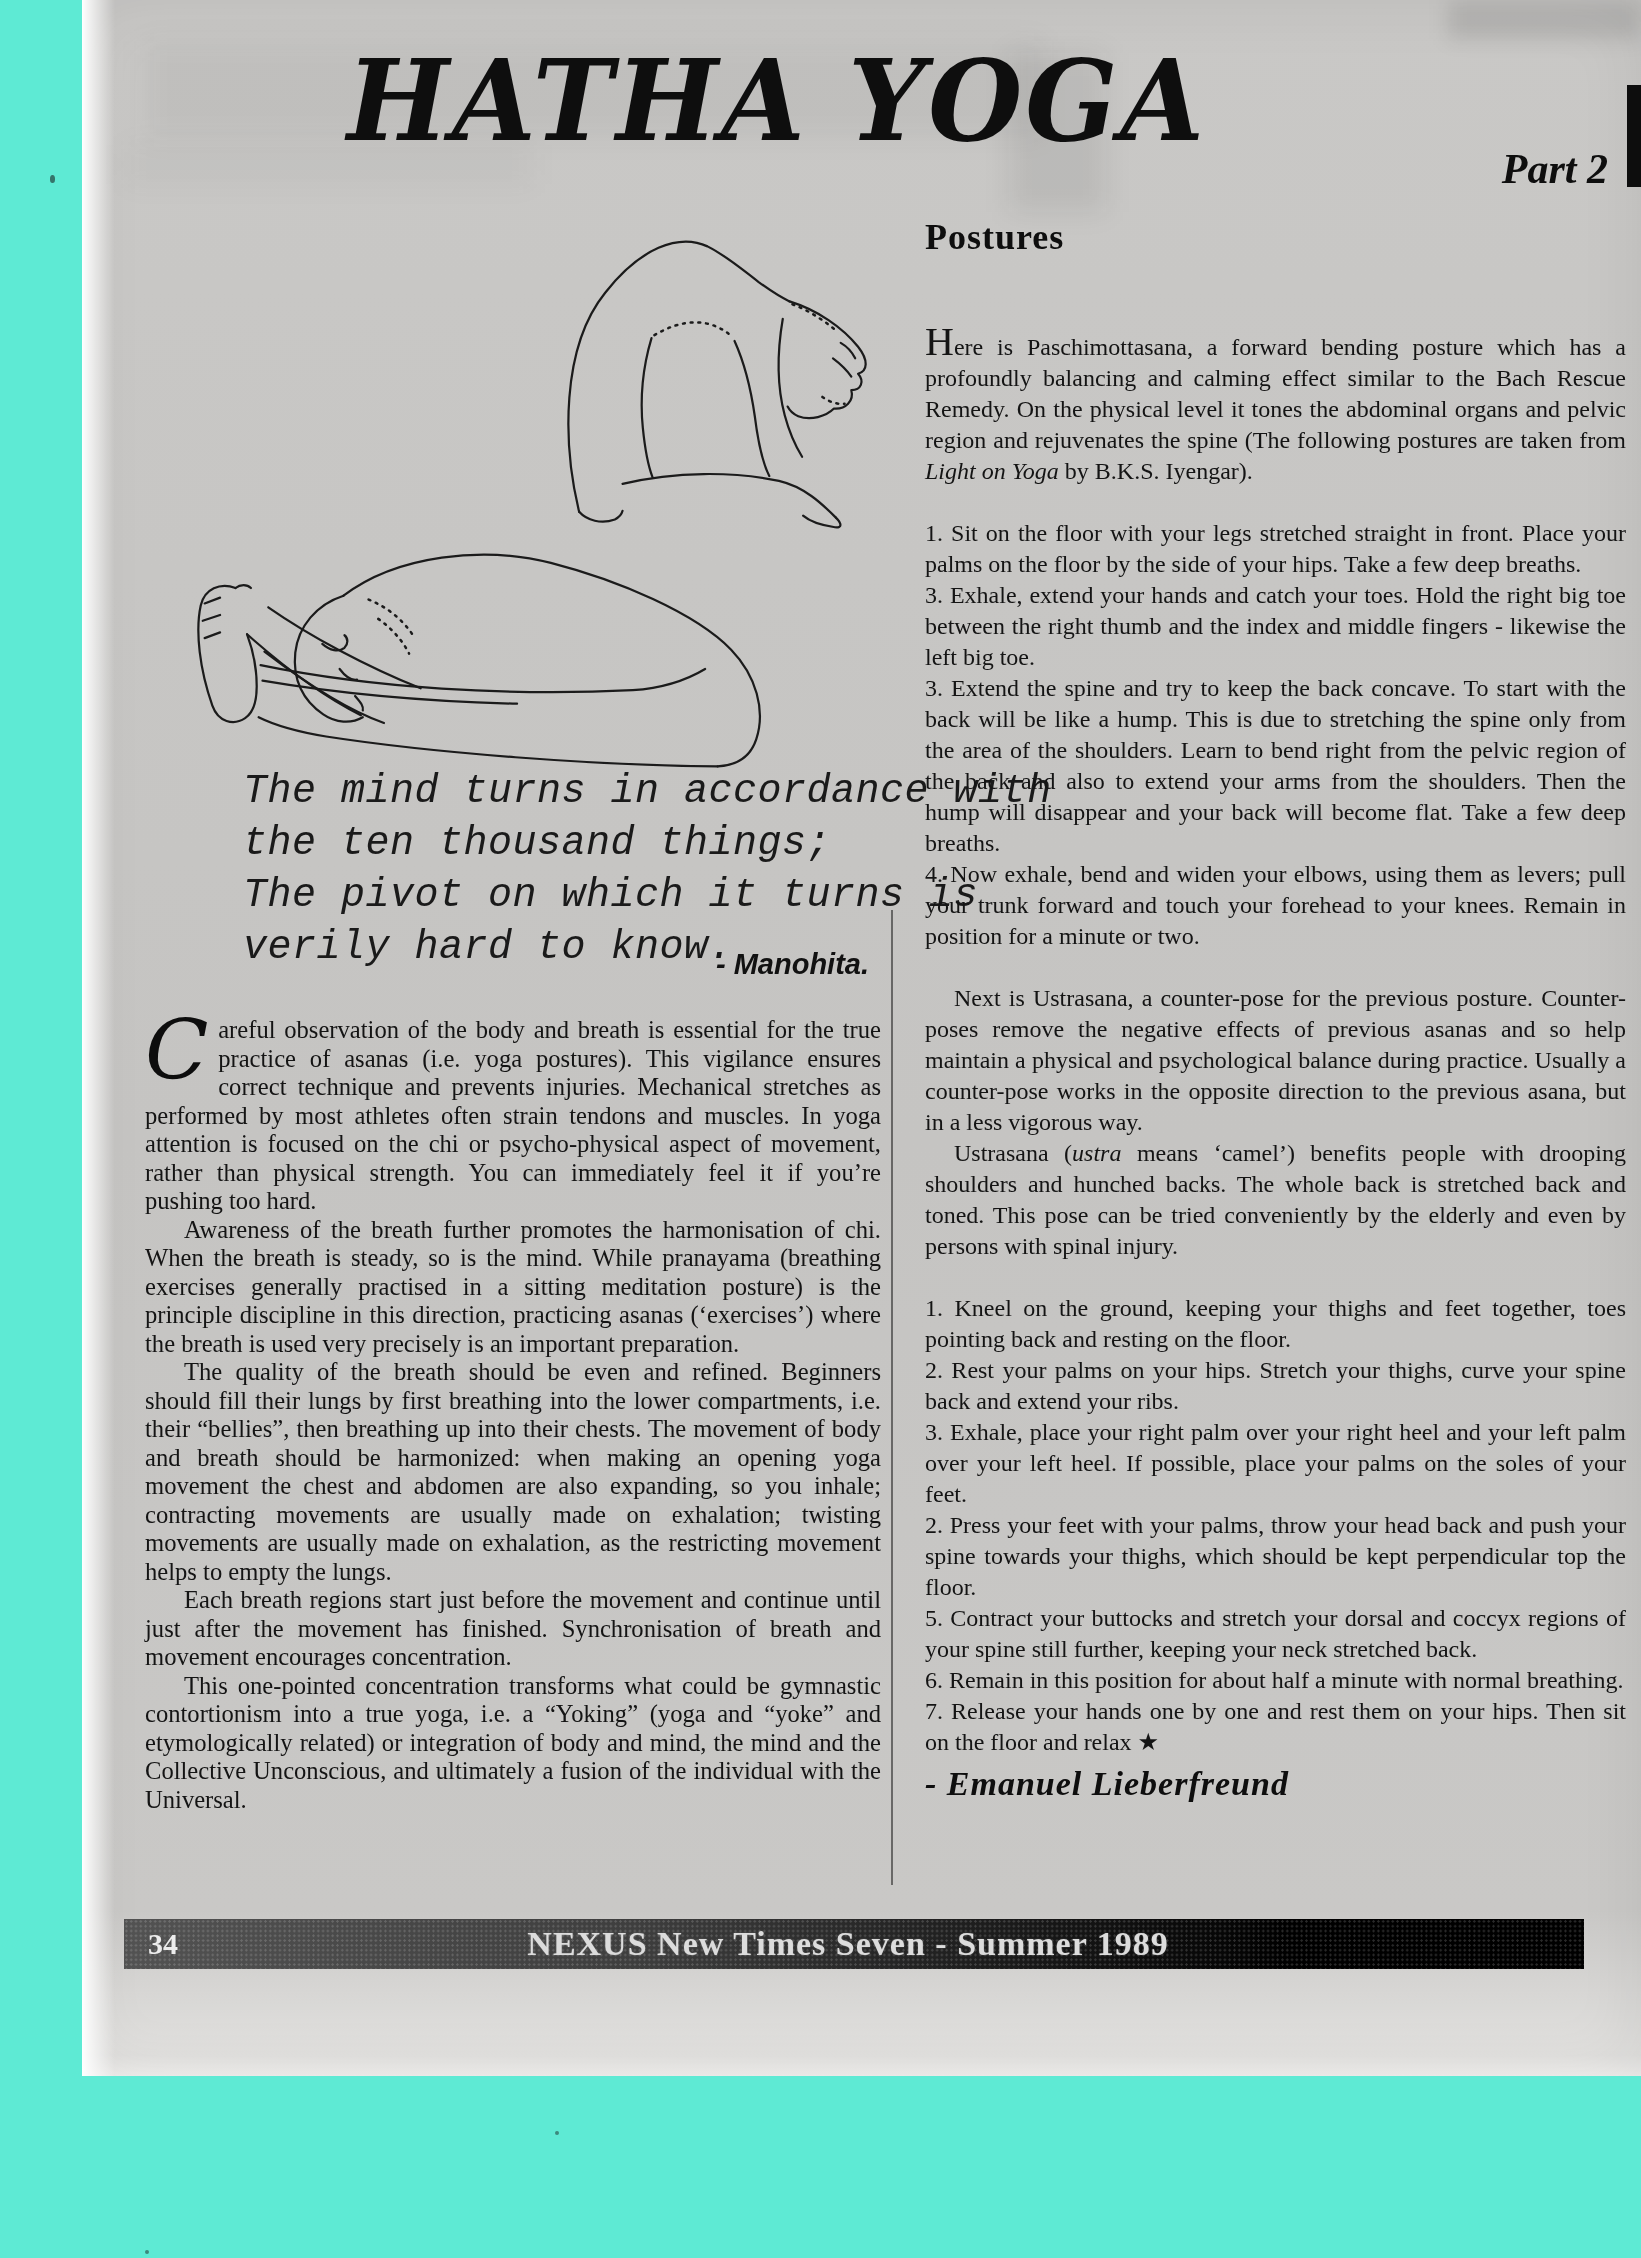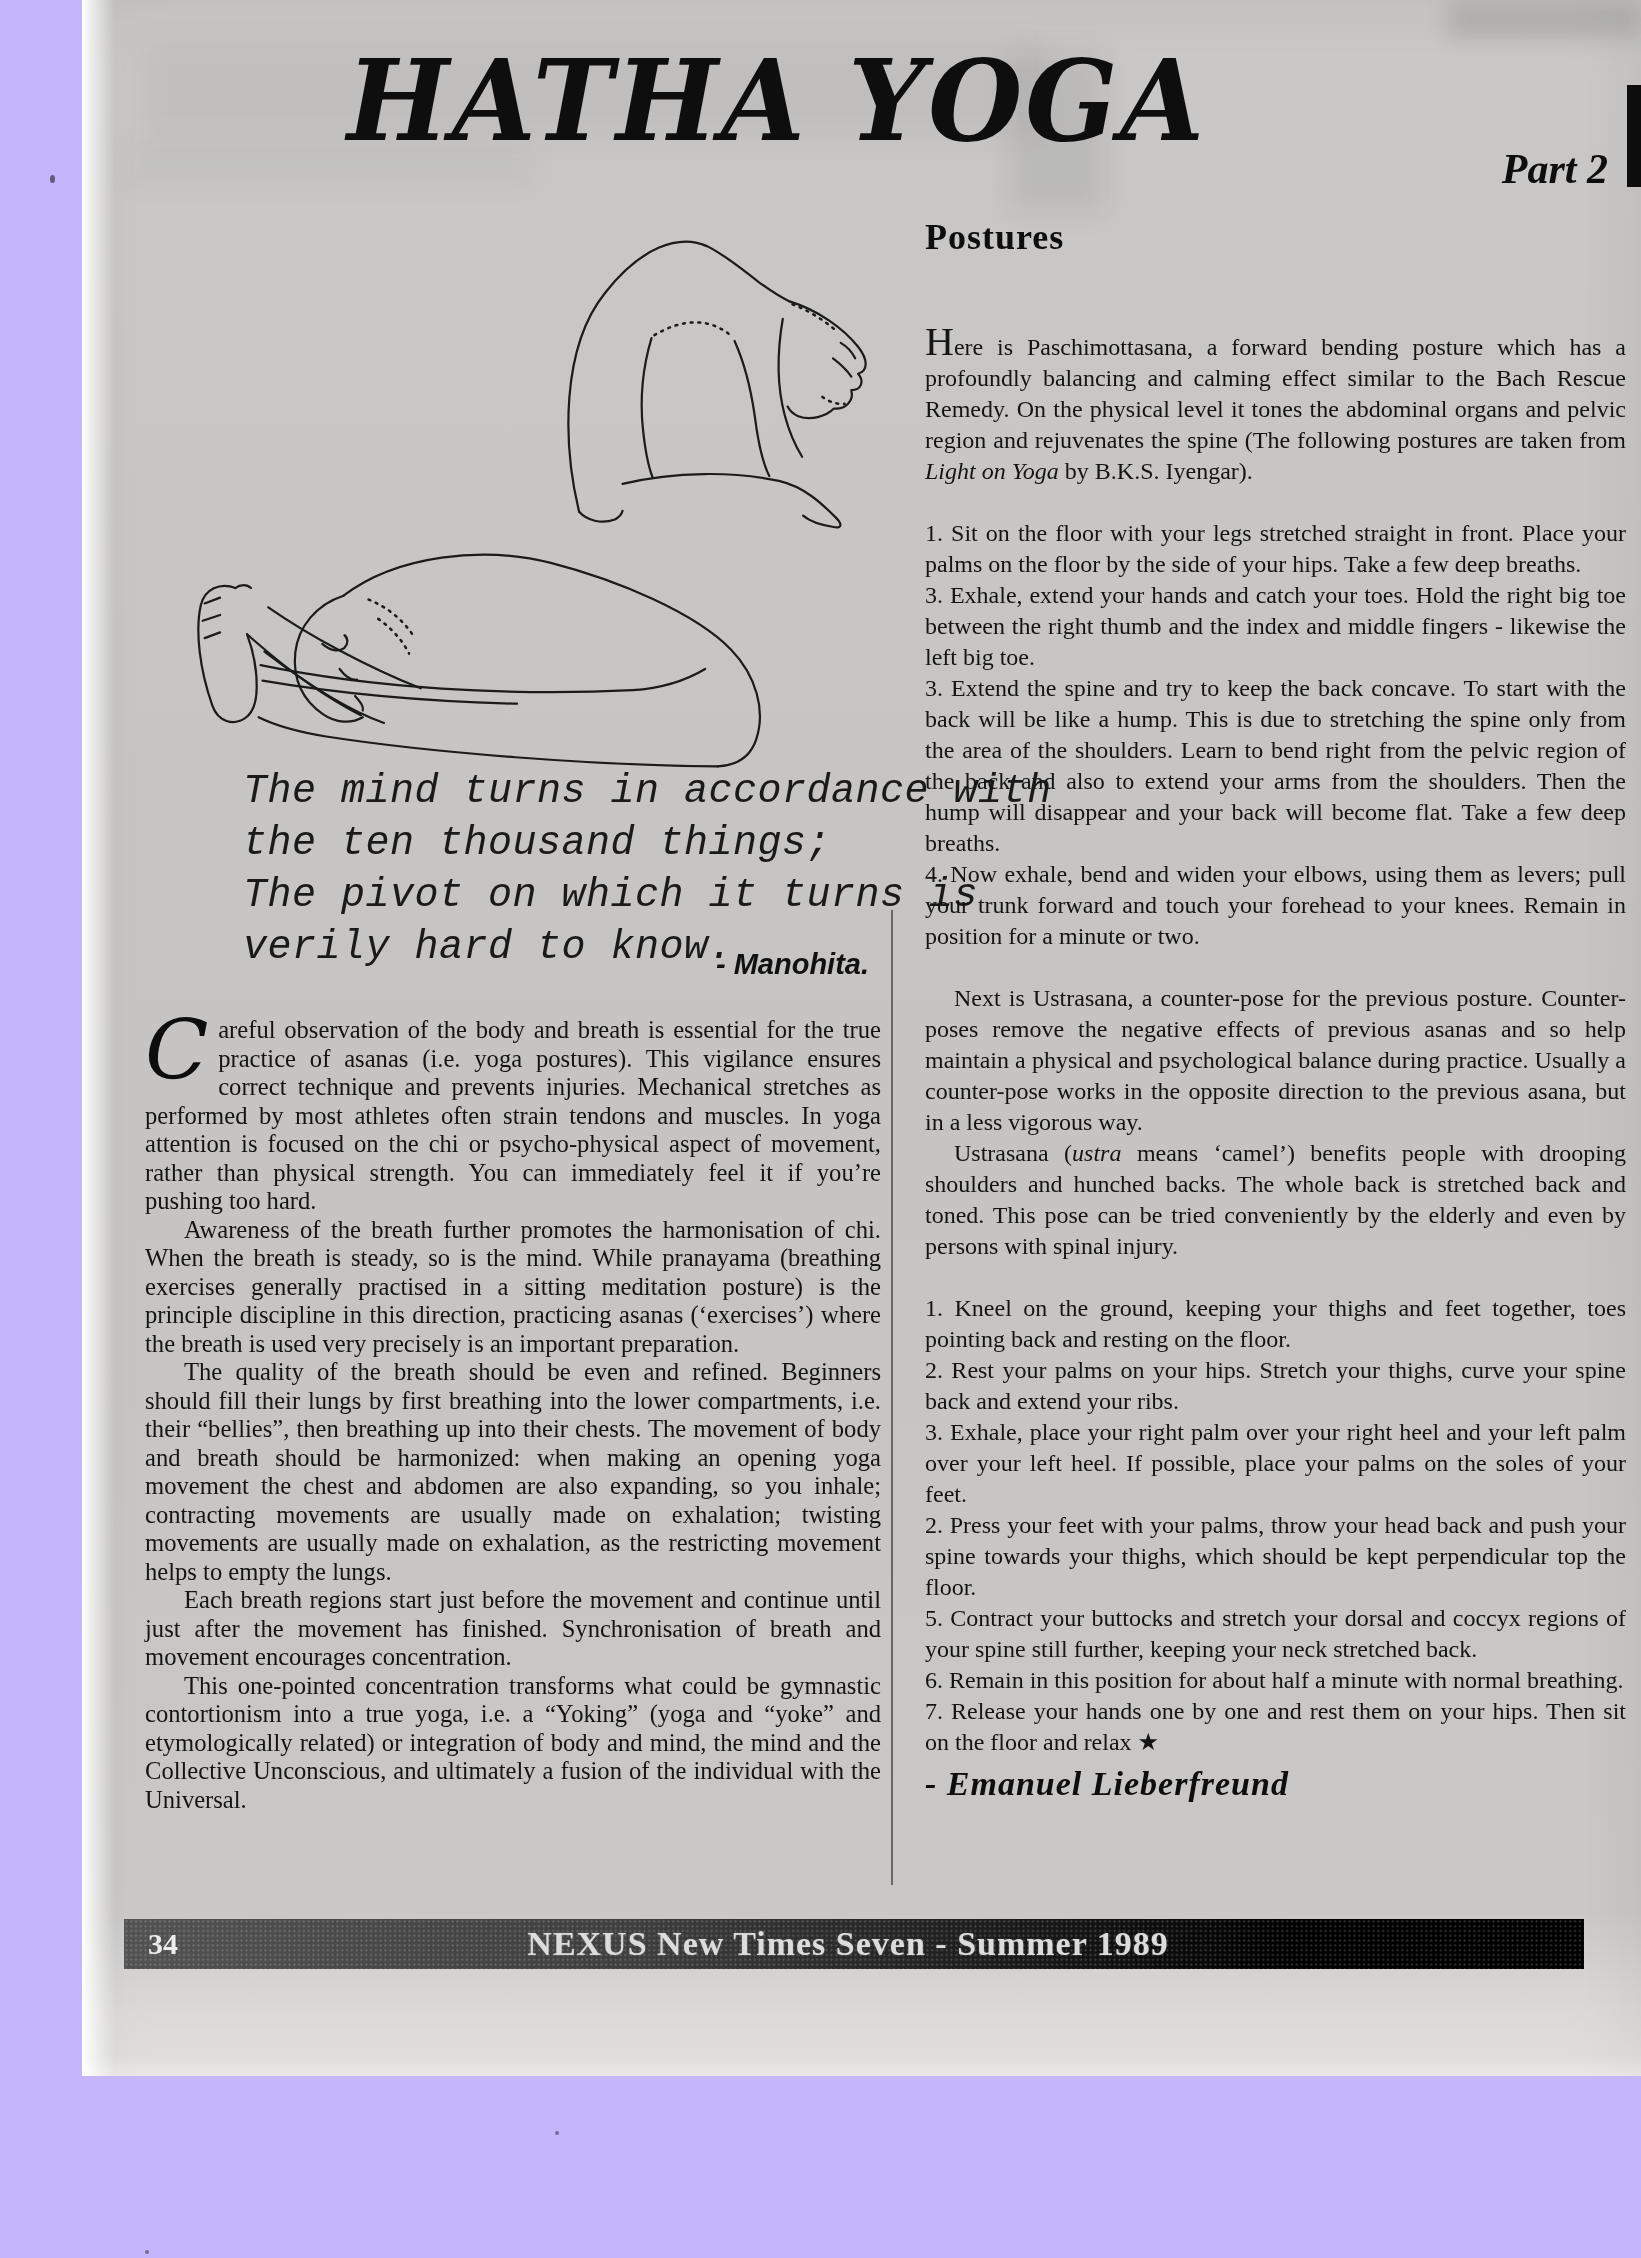--- a/index.html
+++ b/index.html
@@ -1,18 +1,18 @@
 <!DOCTYPE html>
 <html><head>
 <meta charset="utf-8">
 <style>
   html,body { margin:0; padding:0; background:#ffffff; }
   .page {
     position:relative; width:1641px; height:2258px;
-    background:#c4b5fd; overflow:hidden;
+    background:#5eead4; overflow:hidden;
     font-family:"Liberation Serif", serif; color:#161616;
   }
   .paper {
     position:absolute; left:82px; top:0; width:1559px; height:2076px;
     background:linear-gradient(180deg,#c9c8c6 0%,#c5c4c2 55%,#c9c8c6 92%,#e2e1df 99%,#f2f1ef 100%);
     box-shadow: inset 0 0 68px rgba(0,0,0,0.07);
   }
   .paper-left-fade {
     position:absolute; left:82px; top:0; width:33px; height:2076px;
     background:linear-gradient(90deg,#ffffff,rgba(255,255,255,0));

